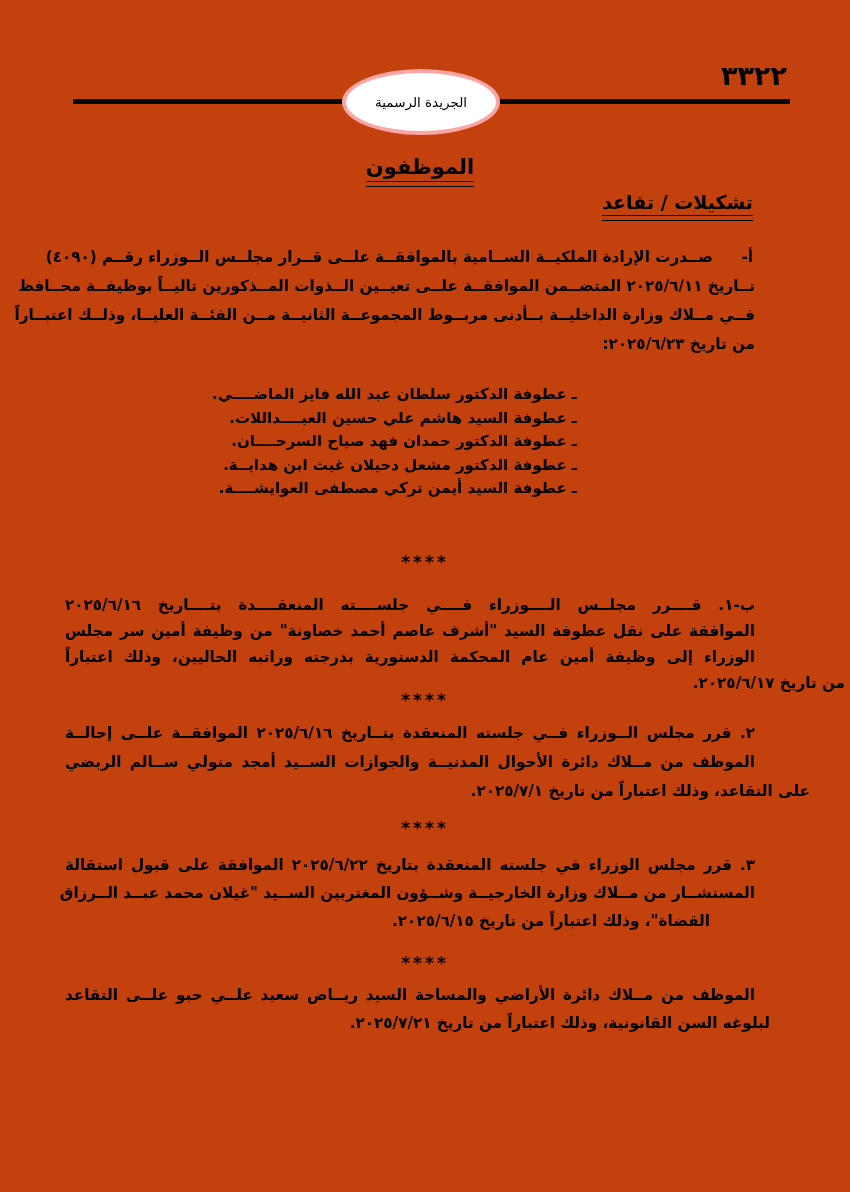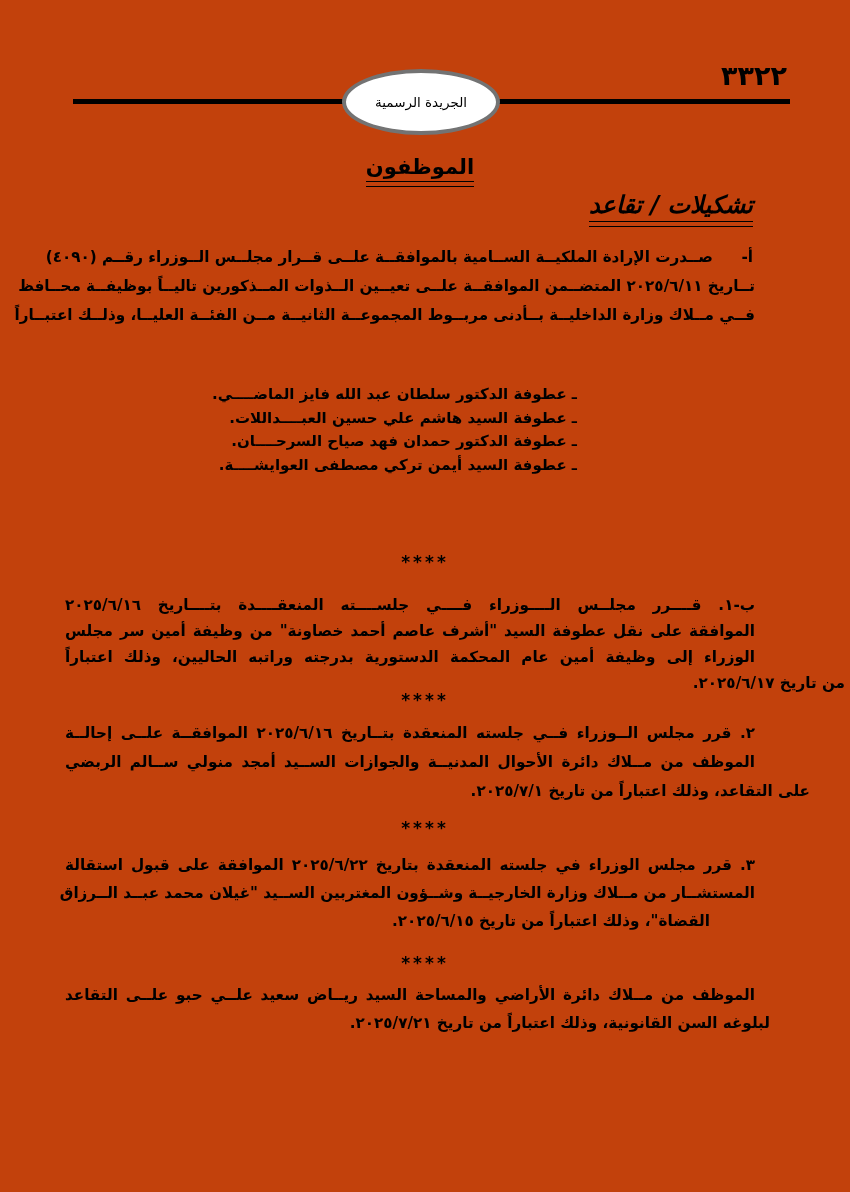--- a/index.html
+++ b/index.html
@@ -10,27 +10,27 @@
   }
   
   .page-number{
     position:absolute;top:60px;right:63px;
     font-size:27px;font-weight:700;letter-spacing:2px;
   }
   .header-rule{position:absolute;top:99px;left:60px;right:60px;height:0;}
   .rule-line{position:absolute;top:0;left:13px;right:0;height:5px;background:#000;}
   .banner-ellipse{
     position:absolute;left:282px;top:-30px;width:150px;height:58px;
-    background:#fff;border:4px solid #737373;border-radius:50%;
+    background:#fff;border:4px solid #fca5a5;border-radius:50%;
     display:flex;align-items:center;justify-content:center;z-index:2;
   }
   .banner-ellipse span{font-size:13.5px;font-weight:400;}
   
   .page-title{position:absolute;top:155px;left:0;right:10px;text-align:center;font-size:21px;font-weight:700;}
-  .section-heading{position:absolute;top:191px;right:97px;font-size:24px;font-weight:700;font-style:italic;}
+  .section-heading{position:absolute;top:191px;right:97px;font-size:19px;font-weight:700;}
   .u2a{display:inline-block;border-bottom:1.5px solid #000;padding-bottom:4px;}
   .u2b{display:inline-block;border-bottom:1.5px solid #000;padding-bottom:2px;}
   
   .decree{
     position:absolute;left:65px;right:95px;
     font-size:15.2px;line-height:29px;font-weight:700;
   }
   .decree .jline{text-align:justify;text-align-last:justify;white-space:nowrap;}
   .decree .rline{text-align:right;}
   .decree .cline{white-space:nowrap;}
@@ -76,26 +76,28 @@
   </div>
   <div class="section-heading">
     <span class="u2a"><span class="u2b">تشكيلات / تقاعد</span></span>
   </div>
 
   <div class="decree" id="decree-a">
     <div class="marker">أ-</div>
     <div class="jline l0">صــدرت الإرادة الملكيــة الســامية بالموافقــة علــى قــرار مجلــس الــوزراء رقــم (٤٠٩٠)</div>
     <div class="jline">تــاريخ ٢٠٢٥/٦/١١ المتضــمن الموافقــة علــى تعيــين الــذوات المــذكورين تاليــاً بوظيفــة محــافظ</div>
     <div class="jline">فــي مــلاك وزارة الداخليــة بــأدنى مربــوط المجموعــة الثانيــة مــن الفئــة العليــا، وذلــك اعتبــاراً</div>
+    <div class="rline">من تاريخ ٢٠٢٥/٦/٢٣:</div>
   </div>
 
   <div class="appointees">
     <div class="name">ـ عطوفة الدكتور سلطان عبد الله فايز الماضــــي.</div>
     <div class="name">ـ عطوفة السيد هاشم علي حسين العبــــداللات.</div>
     <div class="name">ـ عطوفة الدكتور حمدان فهد صياح السرحــــان.</div>
+    <div class="name">ـ عطوفة الدكتور مشعل دحيلان غيث ابن هدايــة.</div>
     <div class="name">ـ عطوفة السيد أيمن تركي مصطفى العوايشــــة.</div>
   </div>
 
   <div class="separator" id="sep-1">****</div>
 
   <div class="decree" id="decree-b1">
     <div class="jline">ب-١. قــــرر مجلــس الــــوزراء فــــي جلســــته المنعقــــدة بتــــاريخ ٢٠٢٥/٦/١٦</div>
     <div class="jline">الموافقة على نقل عطوفة السيد "أشرف عاصم أحمد خصاونة" من وظيفة أمين سر مجلس</div>
     <div class="jline">الوزراء إلى وظيفة أمين عام المحكمة الدستورية بدرجته وراتبه الحاليين، وذلك اعتباراً</div>
     <div class="cline shift-r90">من تاريخ ٢٠٢٥/٦/١٧.</div>

